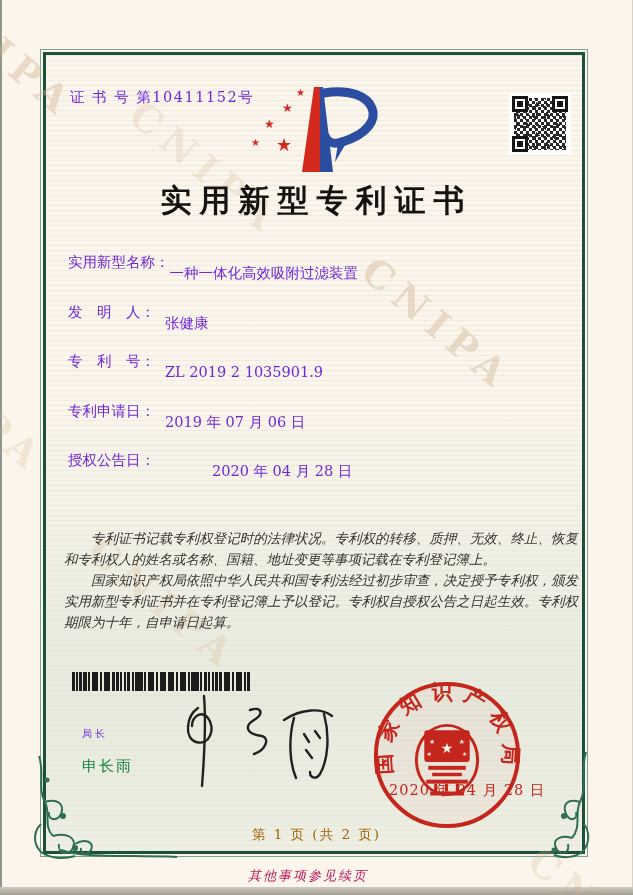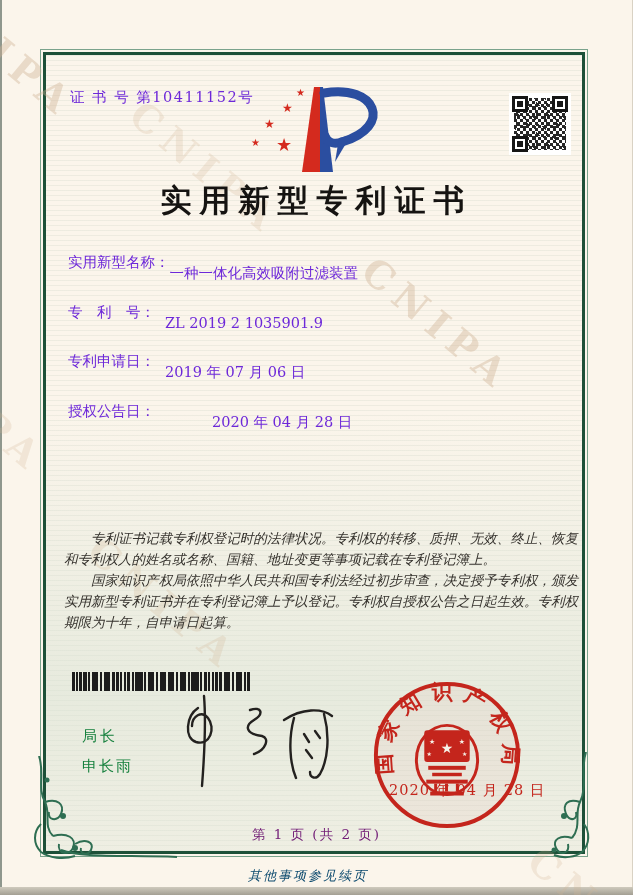--- a/index.html
+++ b/index.html
@@ -60,32 +60,32 @@
   .paragraphs{position:absolute;left:64px;top:528px;width:514px;
     font-style:italic;font-size:13.5px;line-height:21px;color:#34312c;text-align:justify;}
   .paragraphs p{margin:0;text-indent:2em;}
 
   .barcode{position:absolute;left:72px;top:672px;width:178px;height:19px;
     background-image:
       repeating-linear-gradient(90deg,#1c1c1c 0 2px,rgba(0,0,0,0) 2px 4px),
       repeating-linear-gradient(90deg,#1c1c1c 0 1px,rgba(0,0,0,0) 1px 7px),
       repeating-linear-gradient(90deg,#1c1c1c 0 3px,rgba(0,0,0,0) 3px 11px);}
 
-  .officer-title{position:absolute;left:82px;top:727px;font-size:15px;letter-spacing:3px;color:#15803d;}
+  .officer-title{position:absolute;left:82px;top:727px;font-size:10px;letter-spacing:3px;color:#6d28d9;}
   .officer-name{position:absolute;left:82px;top:757px;font-size:15px;letter-spacing:2px;color:#15803d;}
   .signature{position:absolute;left:168px;top:690px;}
 
   .seal{position:absolute;left:369px;top:677px;z-index:3;}
   .seal-date{position:absolute;left:389px;top:781px;font-size:14.5px;letter-spacing:1px;
     color:#c4251c;z-index:4;}
 
   .page-info{position:absolute;left:0;top:826px;width:100%;text-align:center;
-    font-size:13.5px;letter-spacing:2px;color:#701a75;}
+    font-size:13.5px;letter-spacing:2px;color:#a16207;}
   .note{position:absolute;left:248px;top:867px;font-size:13px;font-style:italic;
-    letter-spacing:2px;color:#0c4a6e;}
+    letter-spacing:2px;color:#be185d;}
 
   .ornament-left{position:absolute;left:31px;top:756px;z-index:2;}
   .ornament-right{position:absolute;left:546px;top:752px;z-index:2;transform:scaleX(-1);}
 
   .star{position:absolute;color:#d42a1e;line-height:1;}
 </style>
 </head>
 <body>
 
 <div id="certificate">
@@ -125,20 +125,24 @@
       <div class="finder f-tr"></div>
       <div class="finder f-bl"></div>
     </div>
 
     <div class="title">实用新型专利证书</div>
 
     <div class="fields">
       <div class="row">
         <span class="label">实用新型名称：</span>
         <span class="value">一种一体化高效吸附过滤装置</span>
+      </div>
+      <div class="row">
+        <span class="label">发　明　人：</span>
+        <span class="value">张健康</span>
       </div>
       <div class="row">
         <span class="label">专　利　号：</span>
         <span class="value">ZL 2019 2 1035901.9</span>
       </div>
       <div class="row">
         <span class="label">专利申请日：</span>
         <span class="value">2019 年 07 月 06 日</span>
       </div>
       <div class="row">

